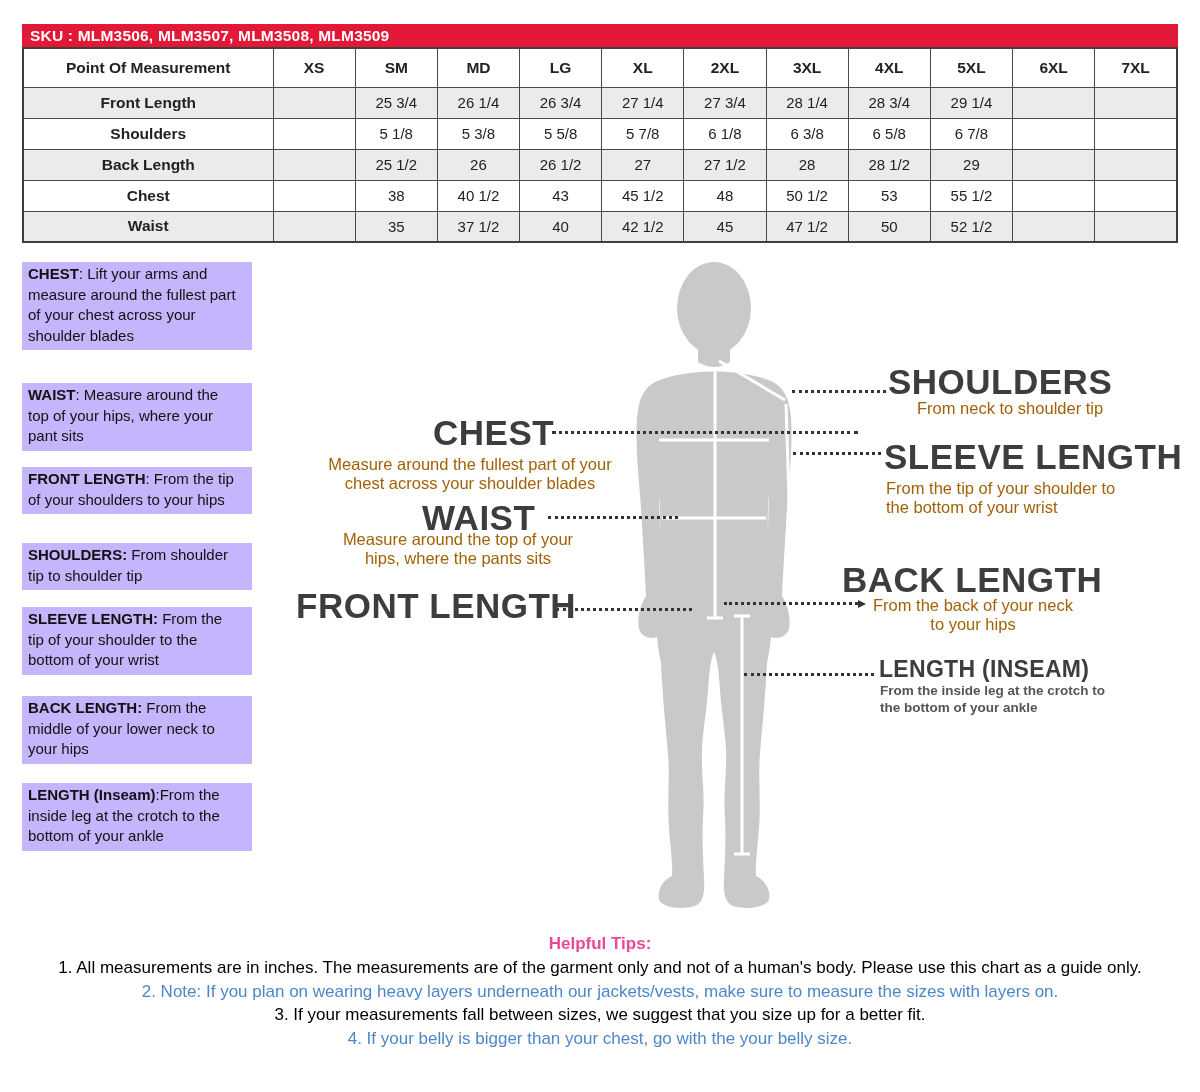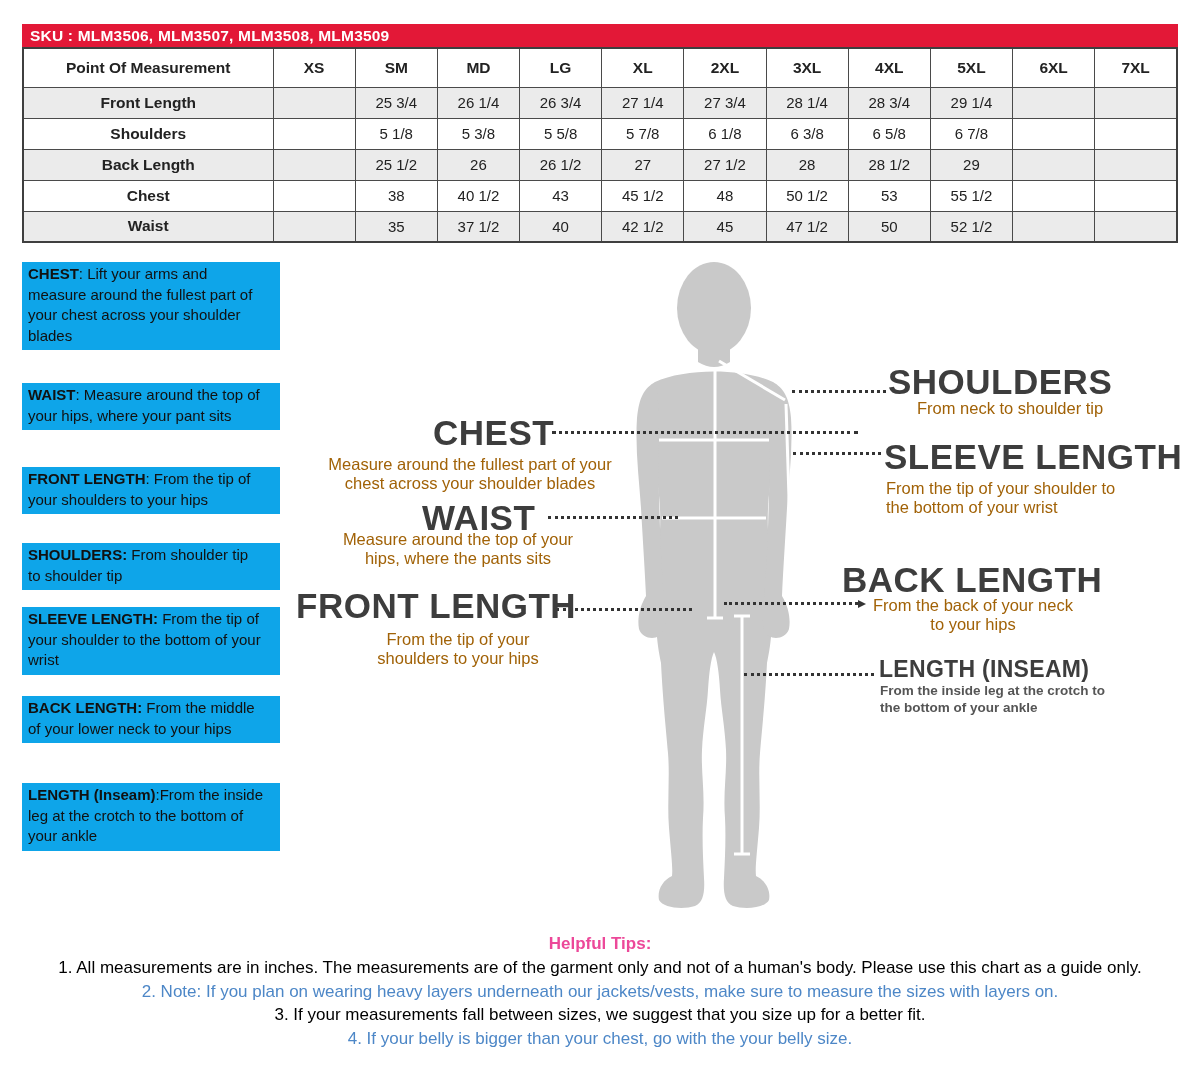--- a/index.html
+++ b/index.html
@@ -14,21 +14,21 @@
   table.size-table th, table.size-table td {
     border:1px solid #4a4a4a; text-align:center; vertical-align:middle;
     font-size:15px; color:#222; height:31px; overflow:hidden; white-space:nowrap;
   }
   table.size-table th { font-weight:bold; font-size:15.5px; height:39px; background:#fff; }
   table.size-table td.row-label { font-weight:bold; font-size:15.5px; }
   table.size-table tr.shaded td { background:#ebebeb; }
 
   
   .def-block {
-    position:absolute; left:22px; width:258px; background:#0ea5e9;
+    position:absolute; left:22px; width:230px; background:#c4b5fd;
     font-size:15px; line-height:20.5px; color:#111; padding:2px 16px 4px 6px;
   }
   .def-block b { font-weight:bold; }
 
   
   #figure-svg { position:absolute; left:615px; top:258px; width:200px; height:655px; z-index:1; }
   .dotted { position:absolute; height:0; border-top:3px dotted #333; z-index:2; }
   .arrow-right { position:absolute; width:0; height:0; border-left:8px solid #333;
     border-top:4px solid transparent; border-bottom:4px solid transparent; z-index:2; }
   .diag-title { position:absolute; font-weight:bold; color:#3d3d3d; font-size:35px; letter-spacing:0.5px; z-index:3; white-space:nowrap; }
@@ -192,21 +192,20 @@
   <div class="arrow-right" style="left:858px; top:600px;"></div>
   <div class="dotted" style="left:744px; top:673px; width:130px;"></div>
 
   <div class="diag-title" style="left:433px; top:413px;">CHEST</div>
   <div class="diag-desc center" style="left:320px; top:455px; width:300px;">Measure around the fullest part of your chest across your shoulder blades</div>
 
   <div class="diag-title" style="left:422px; top:498px;">WAIST</div>
   <div class="diag-desc center" style="left:338px; top:530px; width:240px;">Measure around the top of your hips, where the pants sits</div>
 
   <div class="diag-title" style="left:296px; top:586px;">FRONT LENGTH</div>
-  <div class="diag-desc center" style="left:358px; top:630px; width:200px;">From the tip of your shoulders to your hips</div>
 
   <div class="diag-title" style="left:888px; top:362px;">SHOULDERS</div>
   <div class="diag-desc" style="left:917px; top:399px; width:220px;">From neck to shoulder tip</div>
 
   <div class="diag-title" style="left:884px; top:437px;">SLEEVE LENGTH</div>
   <div class="diag-desc" style="left:886px; top:479px; width:240px;">From the tip of your shoulder to the bottom of your wrist</div>
 
   <div class="diag-title" style="left:842px; top:560px;">BACK LENGTH</div>
   <div class="diag-desc center" style="left:868px; top:596px; width:210px;">From the back of your neck to your hips</div>
 

